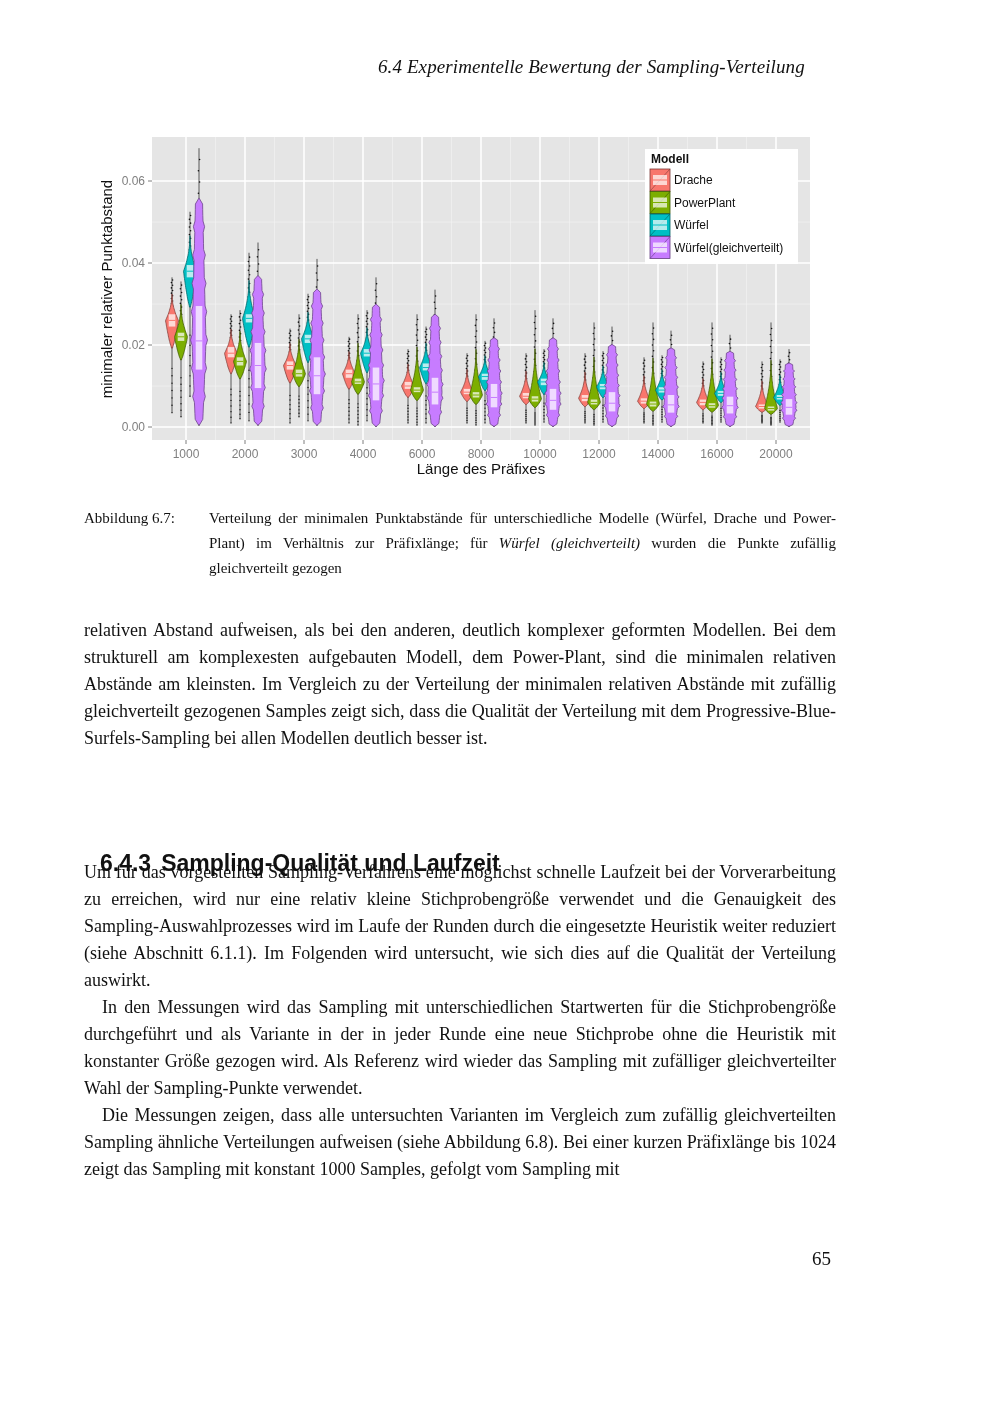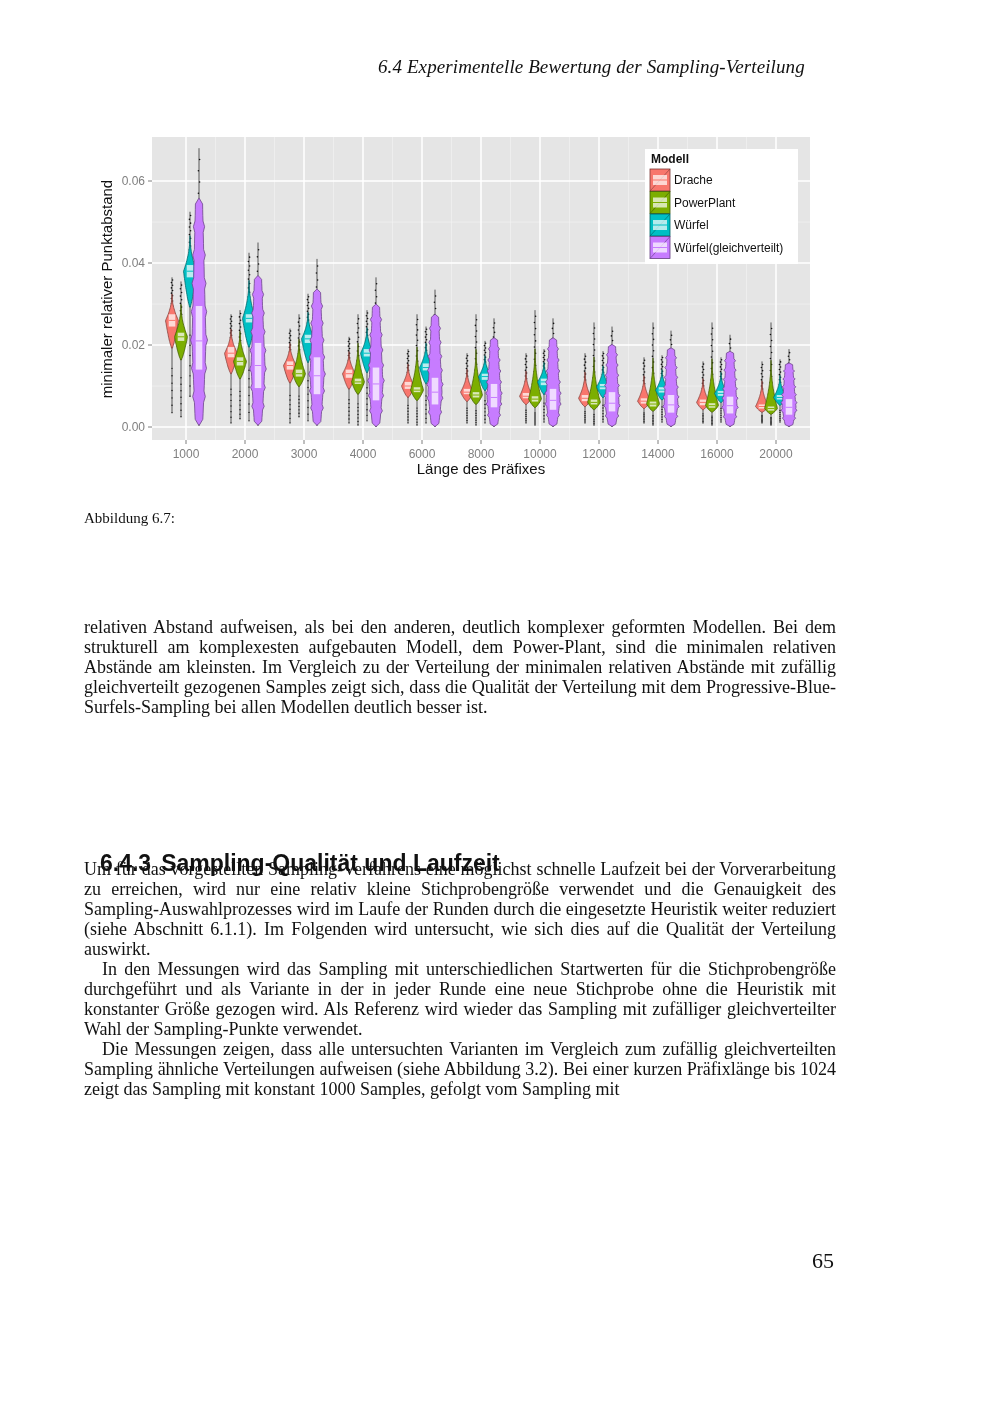--- a/index.html
+++ b/index.html
@@ -3,26 +3,26 @@
 <meta charset="utf-8">
 <style>
   html, body { margin:0; padding:0; background:#ffffff; }
   body { width:1000px; height:1414px; position:relative; overflow:hidden; font-family:"Liberation Serif", serif; color:#111; }
   .running-head { position:absolute; left:378px; top:56px; width:456px; text-align:left; font-style:italic; font-size:19px; letter-spacing:0.1px; }
   .figure { position:absolute; left:96px; top:130px; width:730px; height:355px; }
   .figure svg { display:block; }
   .caption { position:absolute; left:84px; top:506px; width:752px; font-size:15px; line-height:25px; }
   .caption .cap-label { position:absolute; left:0; top:0; }
   .caption .cap-text { margin-left:125px; display:block; text-align:justify; }
-  .body-block { position:absolute; left:84px; width:752px; font-size:18px; line-height:20px; text-align:justify; }
+  .body-block { position:absolute; left:84px; width:752px; font-size:18px; line-height:27px; text-align:justify; }
   .body-block p { margin:0; }
   .body-block p.indent { text-indent:18px; }
   .section-heading { position:absolute; left:84px; top:850px; font-family:Liberation Sans, sans-serif; font-weight:bold; font-size:23px;margin-left:16px; }
   .section-heading .num { margin-right:10px; }
-  .page-number { position:absolute; left:812px; top:1248px; font-size:22px; }
+  .page-number { position:absolute; left:812px; top:1248px; font-size:19px; }
   .legend-label { font-family:"Liberation Sans", sans-serif; font-size:12px; fill:#111; }
   .axis-tick { font-family:"Liberation Sans", sans-serif; font-size:12px; fill:#7f7f7f; }
   .axis-title { font-family:"Liberation Sans", sans-serif; font-size:15px; fill:#111; }
 </style>
 </head>
 <body>
 
 <div class="running-head">6.4  Experimentelle Bewertung der Sampling-Verteilung</div>
 
 <div class="figure">
@@ -1218,29 +1218,30 @@
         <line x1="554" y1="128.5" x2="574" y2="106.5" stroke="rgb(100,62,128)" stroke-width="0.6"></line>
         <rect x="557" y="112.5" width="14" height="10" fill="#ffffff" fill-opacity="0.7"></rect>
         <line x1="557" x2="571" y1="117.5" y2="117.5" stroke="#c77cff" stroke-width="1"></line>
         <text x="578" y="121.5" class="legend-label">Würfel(gleichverteilt)</text>
       </g>
   </svg>
 </div>
 
 <div class="caption">
   <span class="cap-label">Abbildung 6.7:</span>
+  <span class="cap-text"><span>Verteilung der minimalen Punktabstände für unterschiedliche Modelle (Würfel, Drache und Power-Plant) im Verhältnis zur Präfixlänge; für </span><i>Würfel (gleichverteilt)</i><span> wurden die Punkte zufällig gleichverteilt gezogen</span></span>
 </div>
 
 <div class="body-block" style="top:617px;">
   <p>relativen Abstand aufweisen, als bei den anderen, deutlich komplexer geformten Modellen. Bei dem strukturell am komplexesten aufgebauten Modell, dem Power-Plant, sind die minimalen relativen Abstände am kleinsten.  Im Vergleich zu der Verteilung der minimalen relativen Abstände mit zufällig gleichverteilt gezogenen Samples zeigt sich, dass die Qualität der Verteilung mit dem Progressive-Blue-Surfels-Sampling bei allen Modellen deutlich besser ist.</p>
 </div>
 
 <div class="section-heading">
   <span class="num">6.4.3</span><span>Sampling-Qualität und Laufzeit</span>
 </div>
 
 <div class="body-block" style="top:859px;">
   <p>Um für das vorgestellten Sampling-Verfahrens eine möglichst schnelle Laufzeit bei der Vorverarbeitung zu erreichen, wird nur eine relativ kleine Stichprobengröße verwendet und die Genauigkeit des Sampling-Auswahlprozesses wird im Laufe der Runden durch die eingesetzte Heuristik weiter reduziert (siehe Abschnitt 6.1.1). Im Folgenden wird untersucht, wie sich dies auf die Qualität der Verteilung auswirkt.</p>
   <p class="indent">In den Messungen wird das Sampling mit unterschiedlichen Startwerten für die Stichprobengröße durchgeführt und als Variante in der in jeder Runde eine neue Stichprobe ohne die Heuristik mit konstanter Größe gezogen wird.  Als Referenz wird wieder das Sampling mit zufälliger gleichverteilter Wahl der Sampling-Punkte verwendet.</p>
-  <p class="indent">Die Messungen zeigen, dass alle untersuchten Varianten im Vergleich zum zufällig gleichverteilten Sampling ähnliche Verteilungen aufweisen (siehe Abbildung 3.2). Bei einer kurzen Präfixlänge bis 1024 zeigt das Sampling mit konstant 1000 Samples, gefolgt vom Sampling mit</p>
+  <p class="indent">Die Messungen zeigen, dass alle untersuchten Varianten im Vergleich zum zufällig gleichverteilten Sampling ähnliche Verteilungen aufweisen (siehe Abbildung 6.8). Bei einer kurzen Präfixlänge bis 1024 zeigt das Sampling mit konstant 1000 Samples, gefolgt vom Sampling mit</p>
 </div>
 
 <div class="page-number">65</div>
 
 </body></html>

